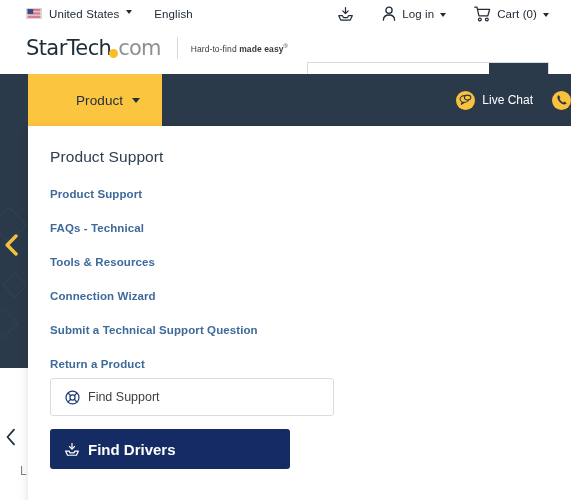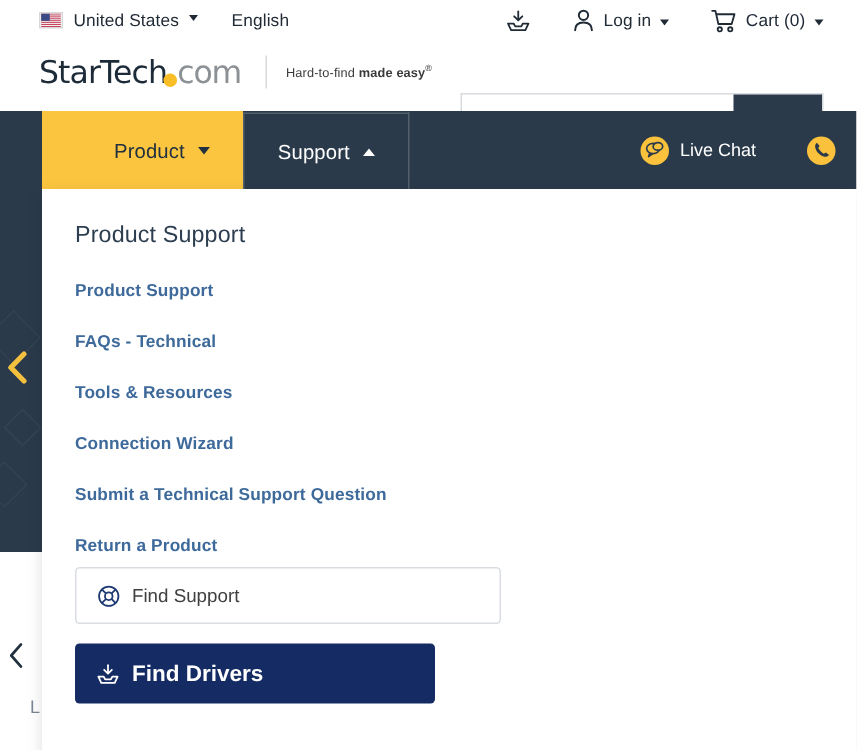--- a/index.html
+++ b/index.html
@@ -85,21 +85,21 @@
   .nav-tab.support{
     background:#2b3a4a; color:#ffffff;
     border-left:1px solid #54606d; border-right:1px solid #54606d;
     border-top:1px solid #54606d;
     margin-top:1px;
   }
   .chev{ width:0;height:0;border-left:4px solid transparent;border-right:4px solid transparent;}
   .chev-down{ border-top:5px solid currentColor; }
   .chev-up{ border-bottom:5px solid currentColor; }
   .nav-right{
-    margin-left:auto; display:flex; align-items:center; gap:34px; padding-right:14px;
+    margin-left:auto; display:flex; align-items:center; gap:19px; 
   }
   .nav-contact{ display:flex; align-items:center; gap:7px; cursor:pointer; }
   .yellow-circle{
     width:19px;height:19px;border-radius:50%;background:#f9c13c;
     display:flex;align-items:center;justify-content:center;flex:none;
   }
   .nav-contact-label{ font-size:12px; color:#ffffff; }
   .nav-contact-label.link{ text-decoration:underline; }
 
   
@@ -245,24 +245,20 @@
   </div>
 
   <div class="nav-bar">
     <div class="nav-spacer"></div>
 
     <div class="nav-tab product">
       <span>Product</span>
       <span class="chev chev-down"></span>
     </div>
 
-    <div class="nav-tab support">
-      <span>Support</span>
-      <span class="chev chev-up"></span>
-    </div>
 
     <div class="nav-right">
 
       <div class="nav-contact">
         <span class="yellow-circle">
           <svg width="13" height="12" viewBox="0 0 13 12" fill="none" stroke="#2b3a4a" stroke-width="1.1">
             <ellipse cx="5.4" cy="5" rx="4.3" ry="3.4"></ellipse>
             <path d="M3.1 8.1 L2.4 10.4 L5 8.6" fill="#2b3a4a" stroke-linejoin="round"></path>
             <ellipse cx="8.6" cy="3.6" rx="3.2" ry="2.5" fill="#f9c13c"></ellipse>
           </svg>

